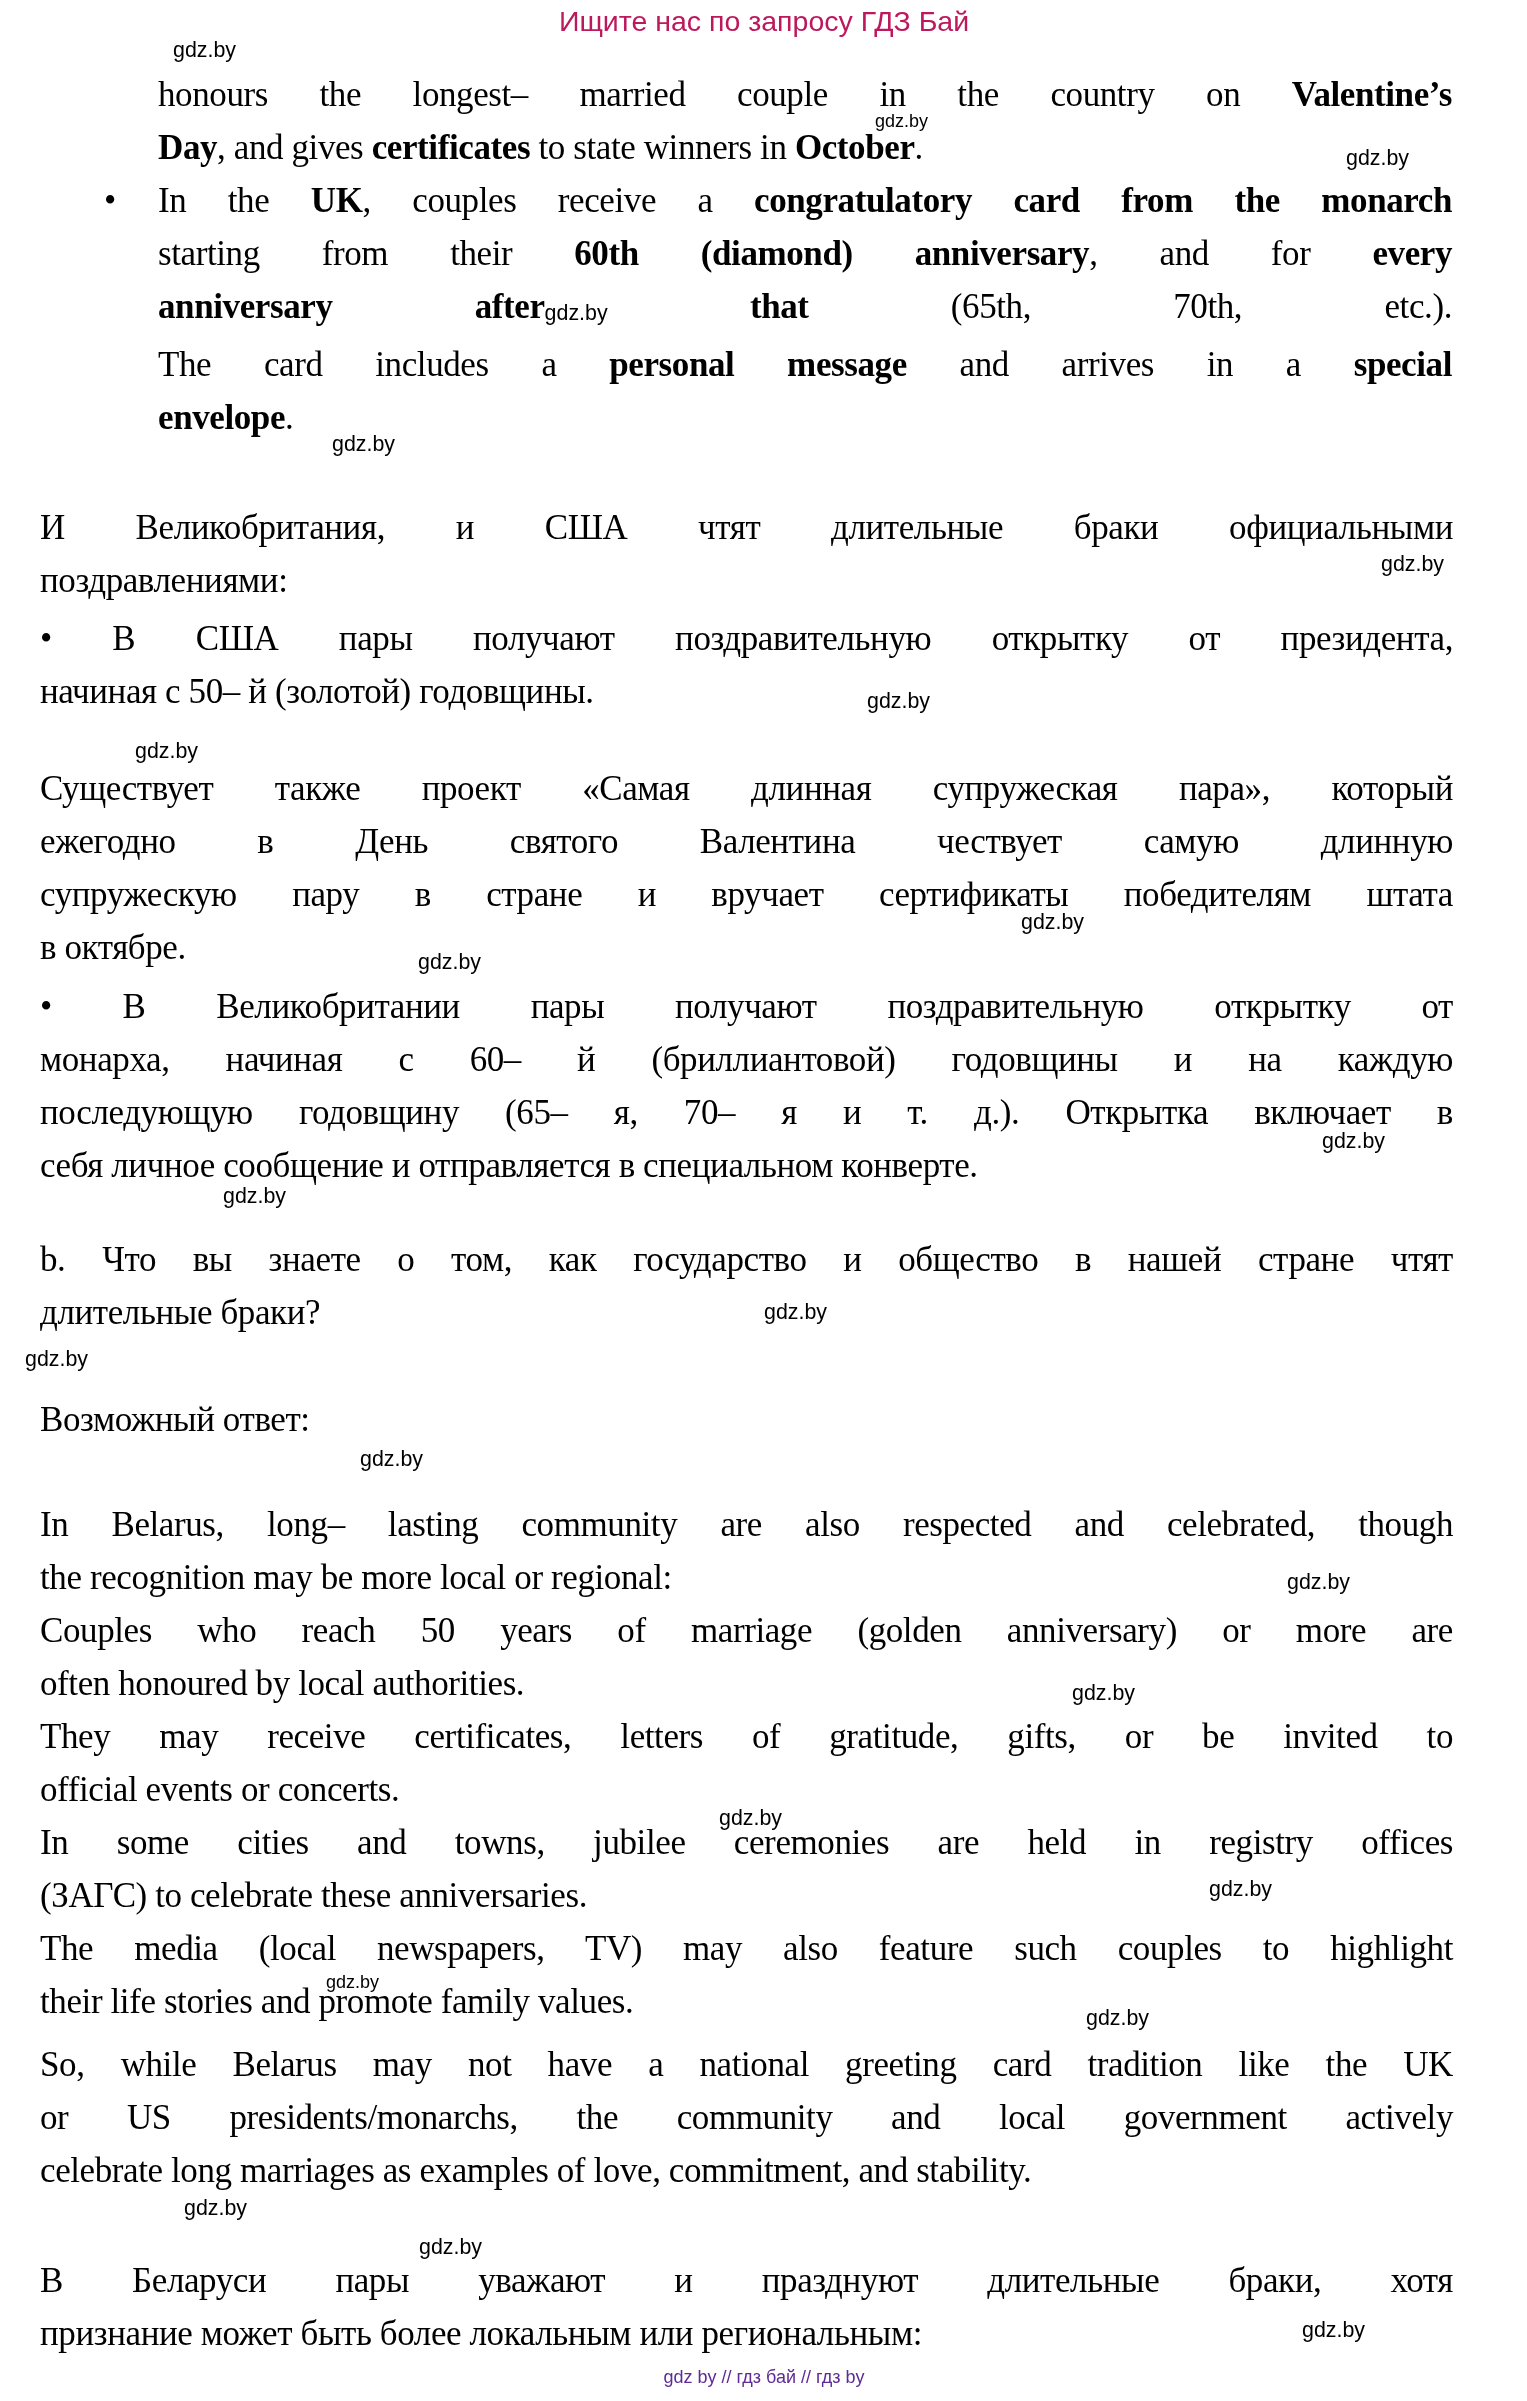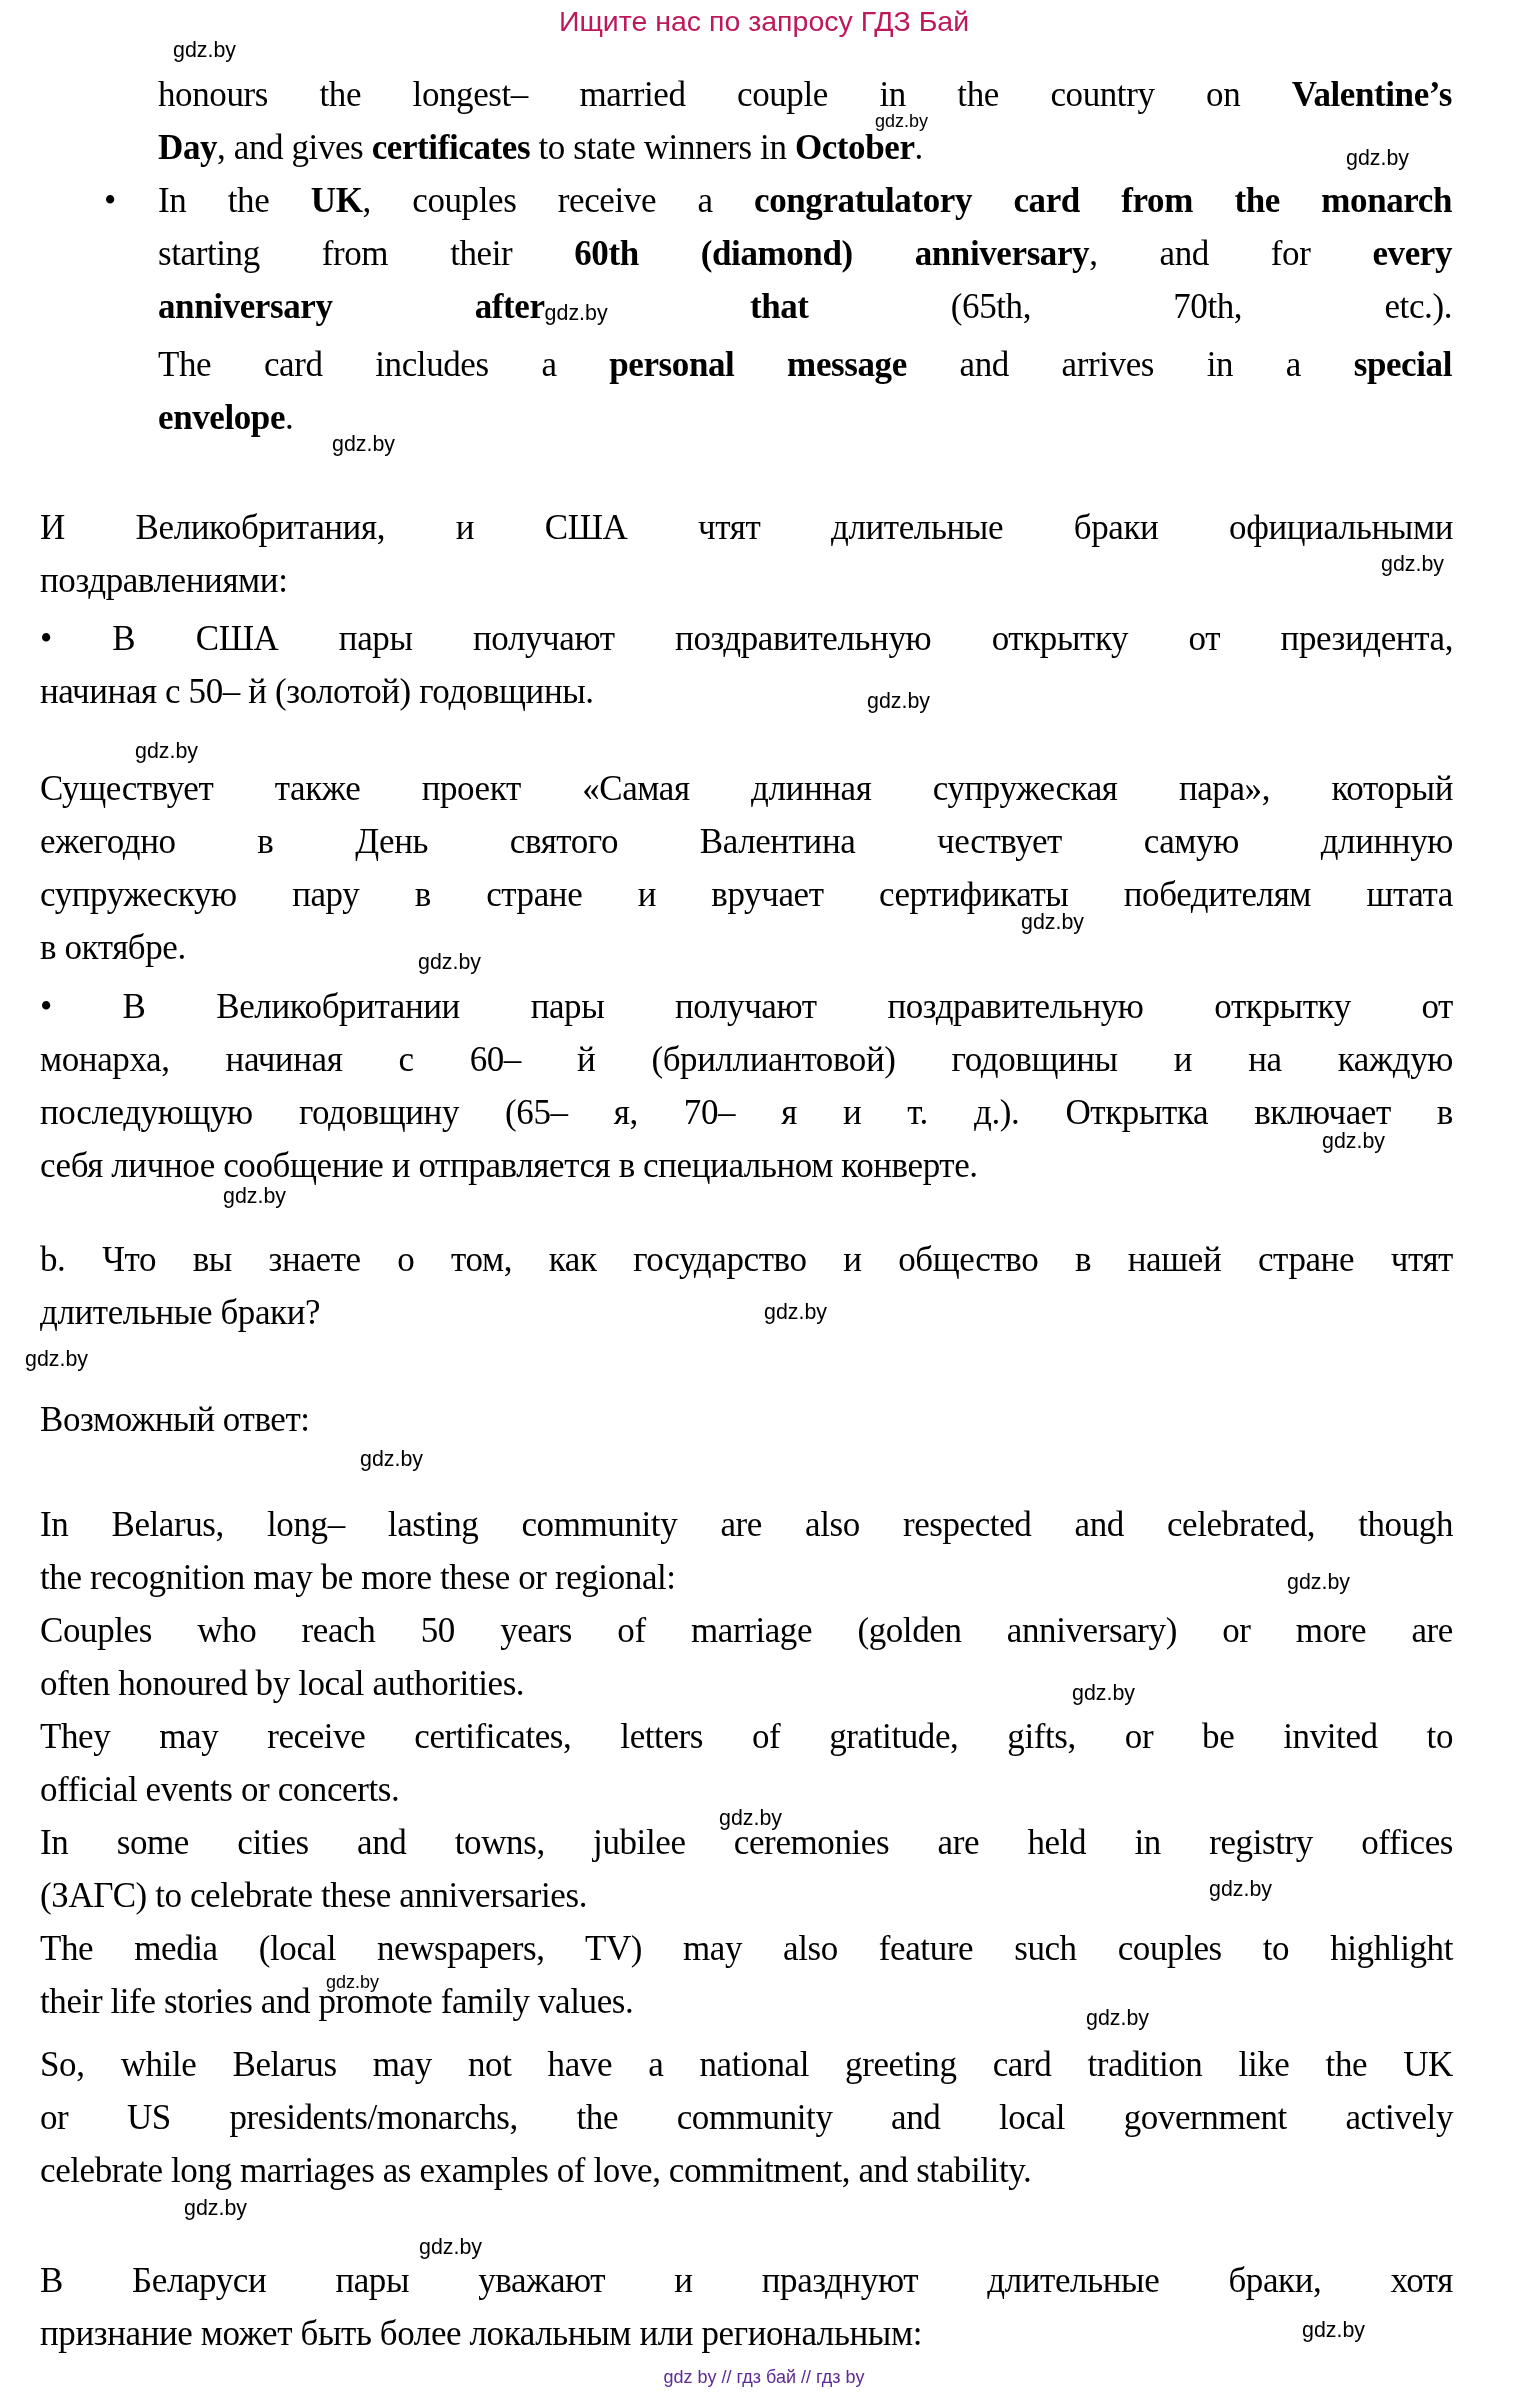--- a/index.html
+++ b/index.html
@@ -105,21 +105,21 @@
       </div>
       <div class="block" style="margin-top: 41px;">
         <div class="line just"><span>b. Что вы знаете о том, как государство и общество в нашей стране чтят</span></div>
         <div class="line"><span>длительные браки?</span></div>
       </div>
       <div class="block" style="margin-top: 54px;">
         <div class="line"><span>Возможный ответ:</span></div>
       </div>
       <div class="block" style="margin-top: 52px;">
         <div class="line just"><span>In Belarus, long– lasting community are also respected and celebrated, though</span></div>
-        <div class="line"><span>the recognition may be more these or regional:</span></div>
+        <div class="line"><span>the recognition may be more local or regional:</span></div>
       </div>
       <div class="block">
         <div class="line just"><span>Couples who reach 50 years of marriage (golden anniversary) or more are</span></div>
         <div class="line"><span>often honoured by local authorities.</span></div>
       </div>
       <div class="block">
         <div class="line just"><span>They may receive certificates, letters of gratitude, gifts, or be invited to</span></div>
         <div class="line"><span>official events or concerts.</span></div>
       </div>
       <div class="block">

